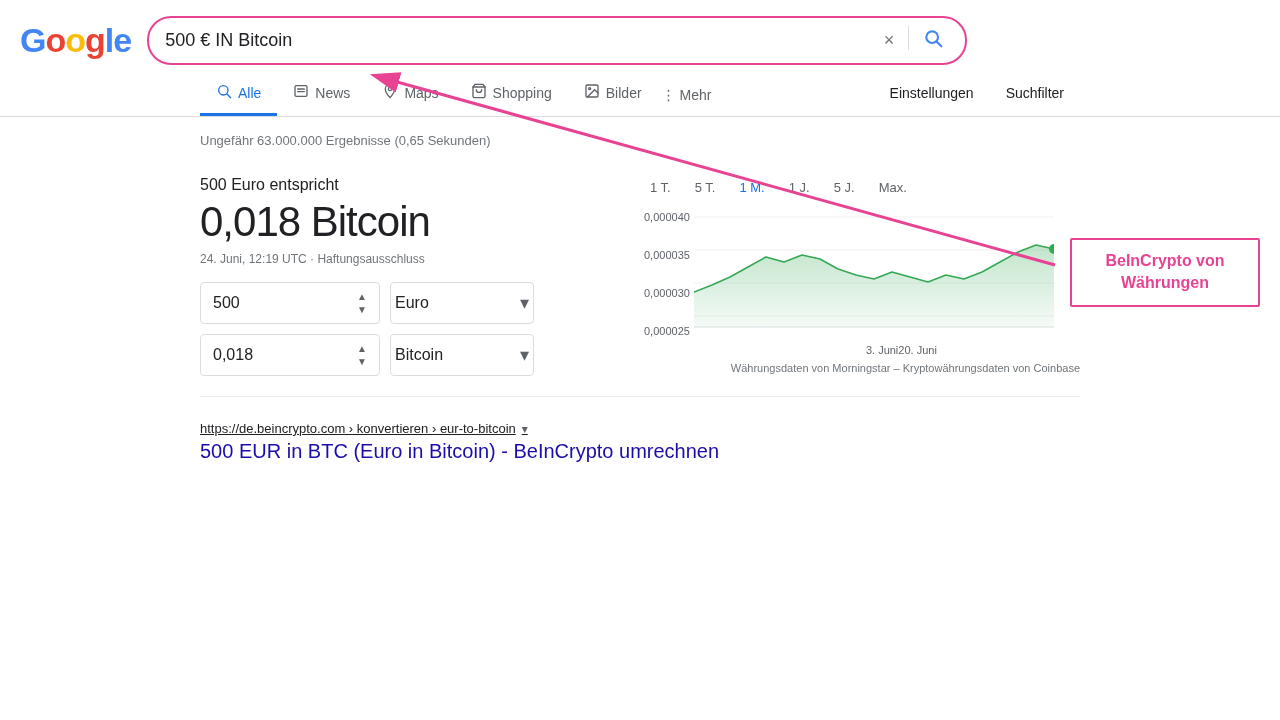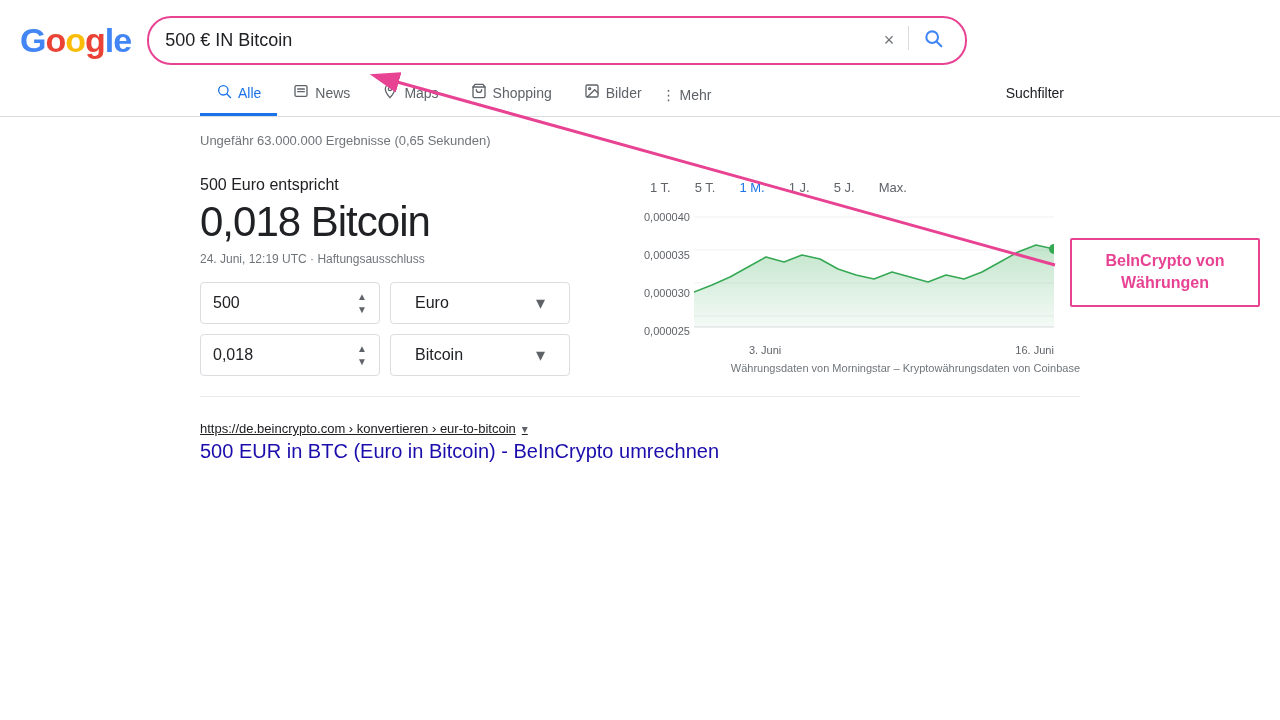--- a/index.html
+++ b/index.html
@@ -208,24 +208,24 @@
       flex-direction: column;
       gap: 2px;
       margin-left: auto;
       color: #5f6368;
       font-size: 10px;
     }
 
     .currency-select-wrapper {
       border: 1px solid #dadce0;
       border-radius: 4px;
-      width: 180px;
+      width: 144px;
       display: flex;
       align-items: center;
-      padding: 8px 24px;
+      padding: 8px 4px;
       background: #fff;
       cursor: pointer;
     }
 
     .currency-select-label {
       flex: 1;
       font-size: 16px;
       color: #202124;
     }
 
@@ -252,21 +252,21 @@
       padding: 4px 6px;
     }
 
     .chart-tab.active {
       color: #1a73e8;
       font-weight: 500;
     }
 
     .chart-labels-x {
       display: flex;
-      justify-content: space-between;
+      justify-content: center;
       font-size: 11px;
       color: #5f6368;
       margin-top: 4px;
       padding: 0 0 0 55px;
     }
 
     .chart-footer {
       font-size: 11px;
       color: #70757a;
       margin-top: 6px;
@@ -414,20 +414,23 @@
           <polyline points="21 15 16 10 5 21"></polyline>
         </svg>
     </span>
     <span>Bilder</span>
   </div>
   <div class="nav-separator">
     <span>⋮</span>
     <span>Mehr</span>
   </div>
   <div class="nav-right">
+    <div class="nav-tab">
+      <span>Einstellungen</span>
+    </div>
     <div class="nav-tab">
       <span>Suchfilter</span>
     </div>
   </div>
 </div>
 
 <div class="results-area">
   <div class="results-count">Ungefähr 63.000.000 Ergebnisse (0,65 Sekunden)</div>
 
   <div class="converter-card">
@@ -504,21 +507,21 @@
             <path d="M0,85 L18,78 L36,70 L54,60 L72,50 L90,55 L108,48 L126,52 L144,62 L162,68 L180,72 L198,65 L216,70 L234,75 L252,68 L270,72 L288,65 L306,55 L324,45 L342,38 L360,42 L360,120 L0,120 Z" fill="url(#chartGrad)"></path>
 
             <path d="M0,85 L18,78 L36,70 L54,60 L72,50 L90,55 L108,48 L126,52 L144,62 L162,68 L180,72 L198,65 L216,70 L234,75 L252,68 L270,72 L288,65 L306,55 L324,45 L342,38 L360,42" fill="none" stroke="#34a853" stroke-width="1.5" stroke-linejoin="round" stroke-linecap="round"></path>
 
             <circle cx="360" cy="42" r="5" fill="#34a853"></circle>
           </svg>
 
           
           <div class="chart-labels-x">
             <span>3. Juni</span>
-            <span>16. Juni</span>
+            <span>20. Juni</span>
           </div>
         </div>
       </div>
 
       <div class="chart-footer">Währungsdaten von Morningstar – Kryptowährungsdaten von Coinbase</div>
     </div>
   </div>
 
   <div class="search-result">
     <div class="result-url-line">

